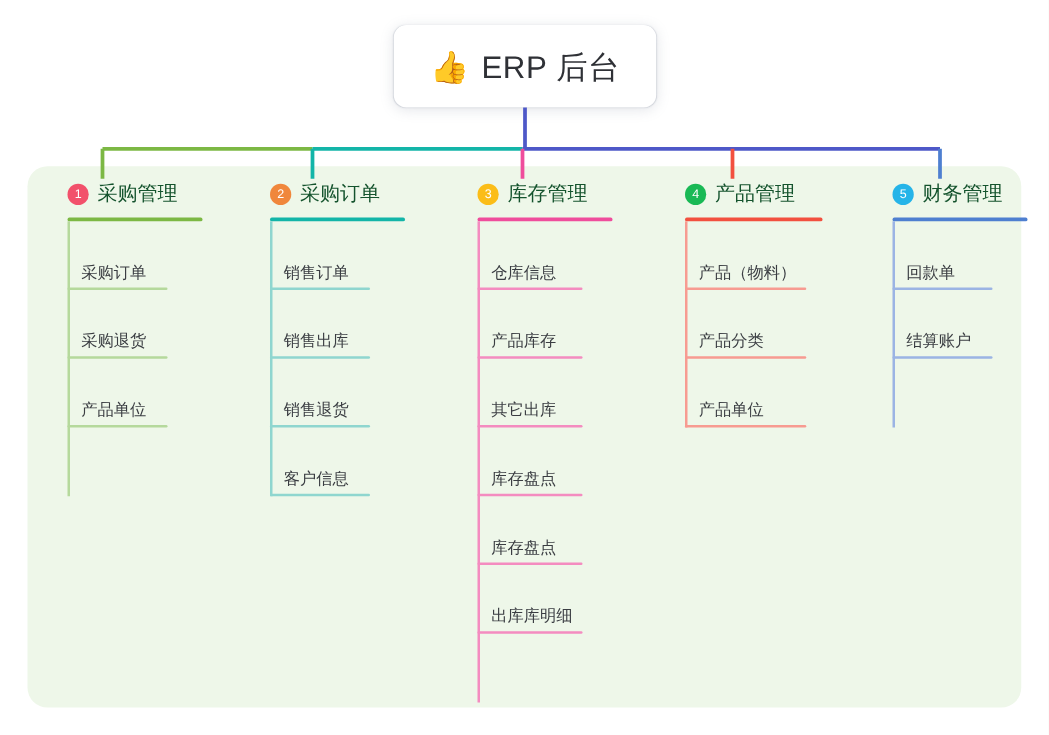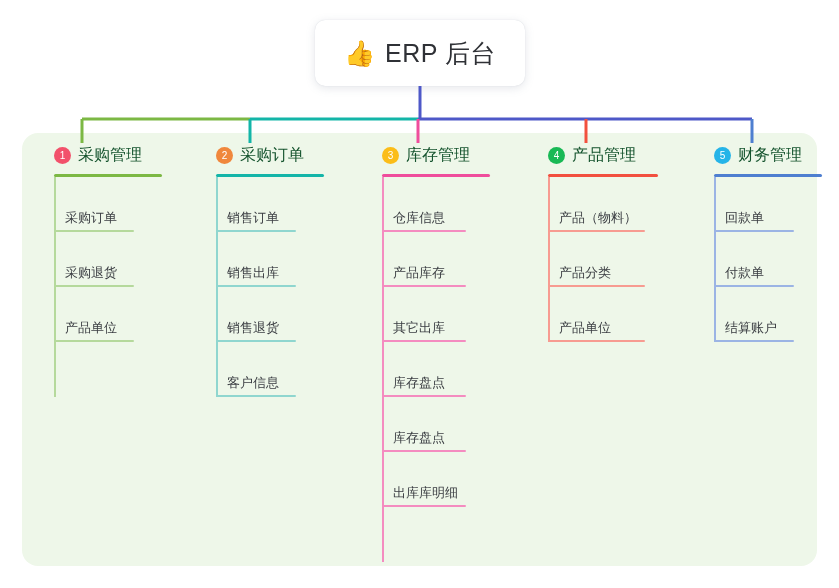--- a/index.html
+++ b/index.html
@@ -216,24 +216,20 @@
           <span class="col-title">财务管理</span>
         </div>
         <div class="col-rule" style="background: rgb(78, 127, 208); width: 108px; margin-left: 16px;"></div>
         <div class="leaves">
           <div class="spine" style="background: rgb(155, 180, 228); height: 165px;"></div>
           <div class="leaf">
             <span class="leaf-label">回款单</span>
             <div class="leaf-rule" style="background: rgb(155, 180, 228); width: 80px;"></div>
           </div>
           <div class="leaf">
-            <span class="leaf-label">付款单</span>
-            <div class="leaf-rule" style="background: rgb(155, 180, 228); width: 80px;"></div>
-          </div>
-          <div class="leaf">
             <span class="leaf-label">结算账户</span>
             <div class="leaf-rule" style="background: rgb(155, 180, 228); width: 80px;"></div>
           </div>
         </div>
       </div>
     </div>
 
 </div>
 
 </body></html>

